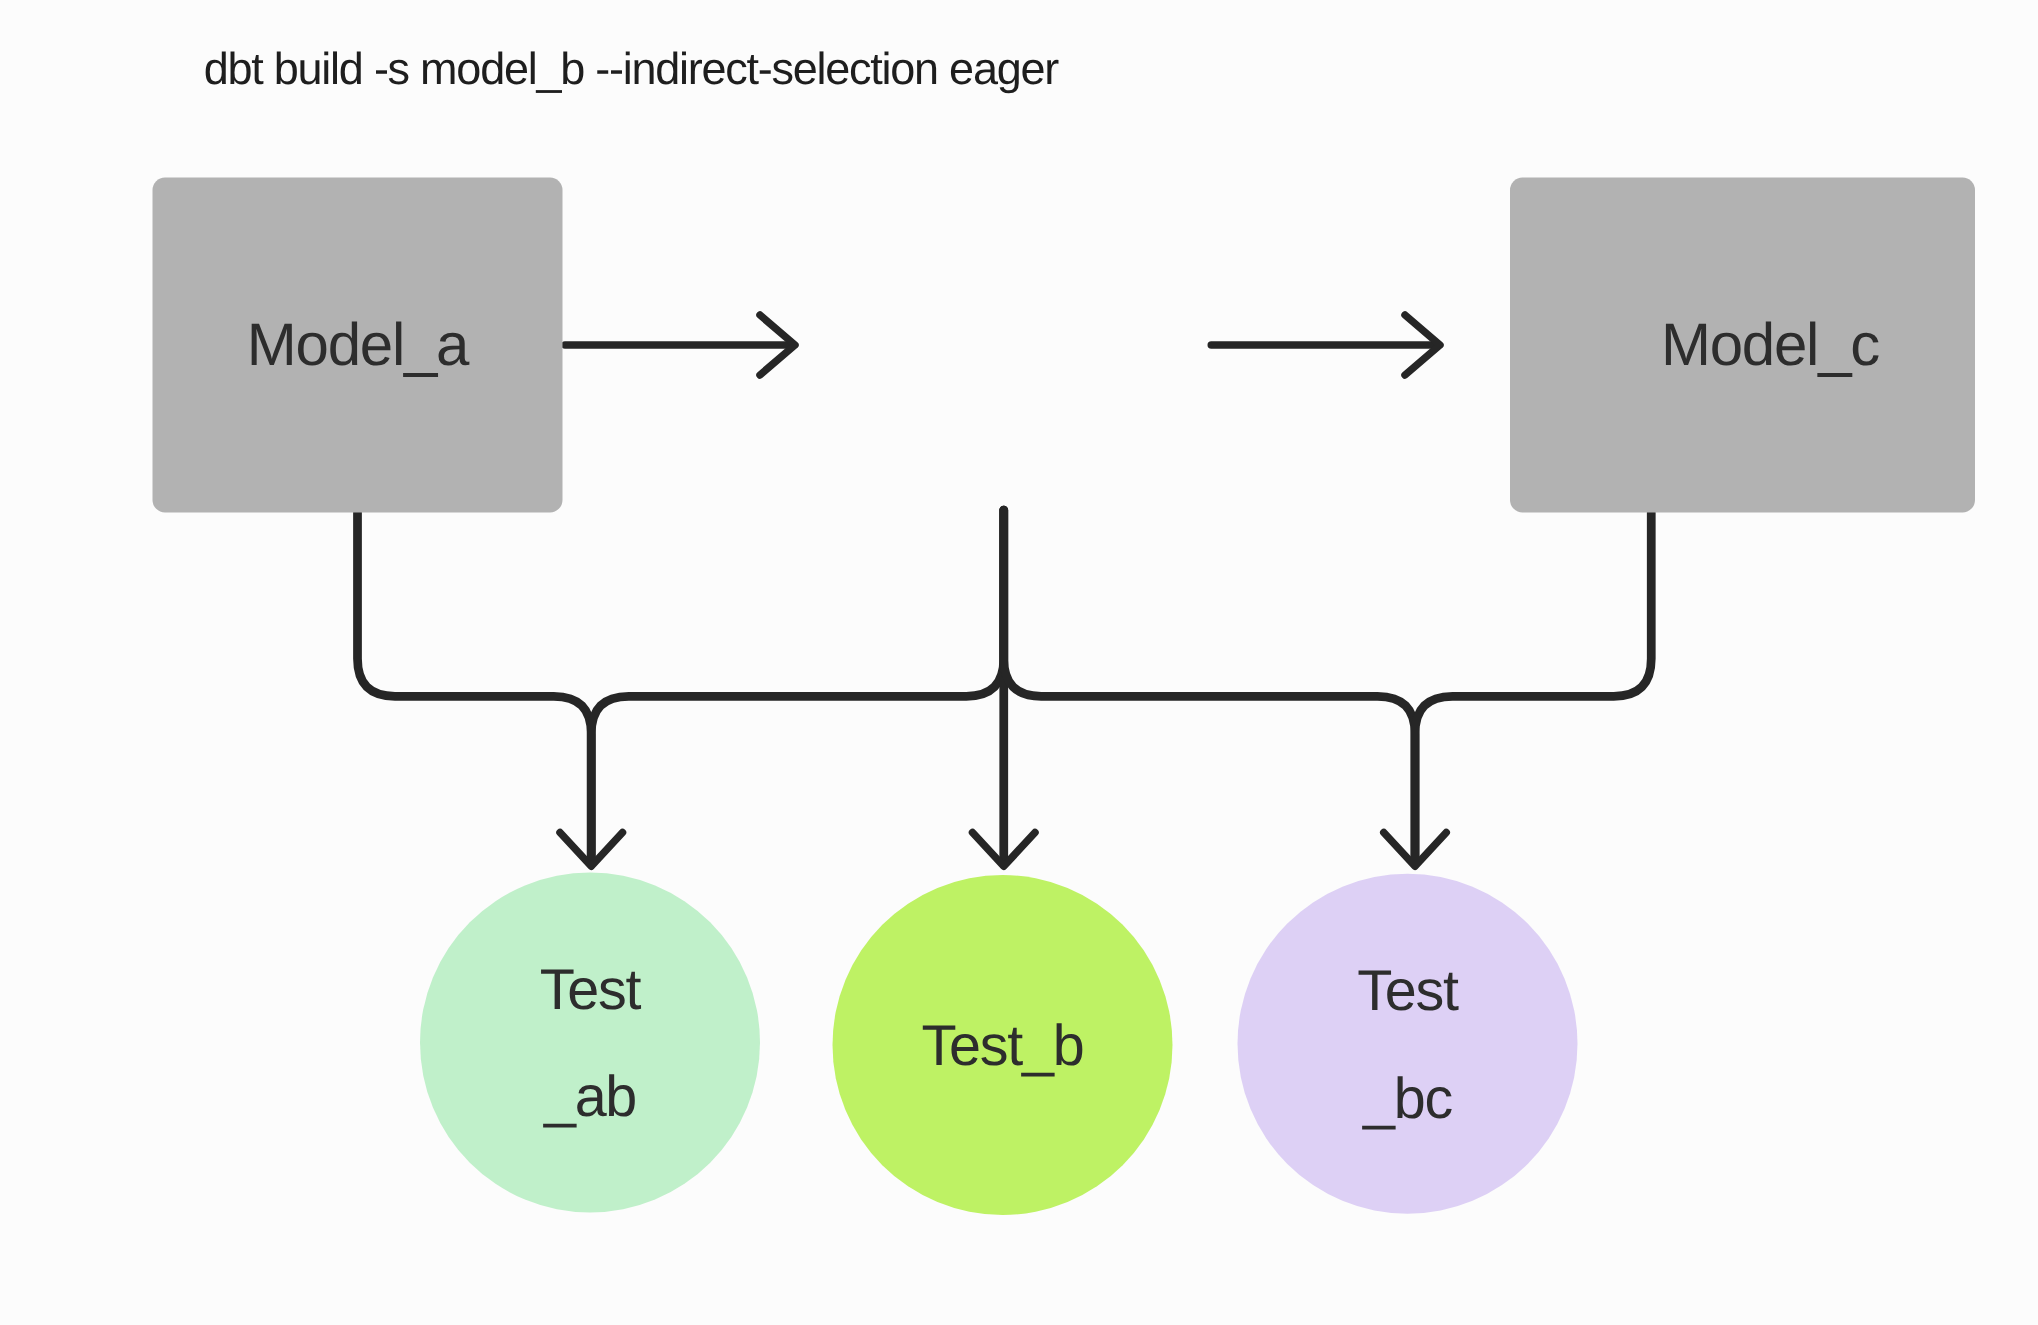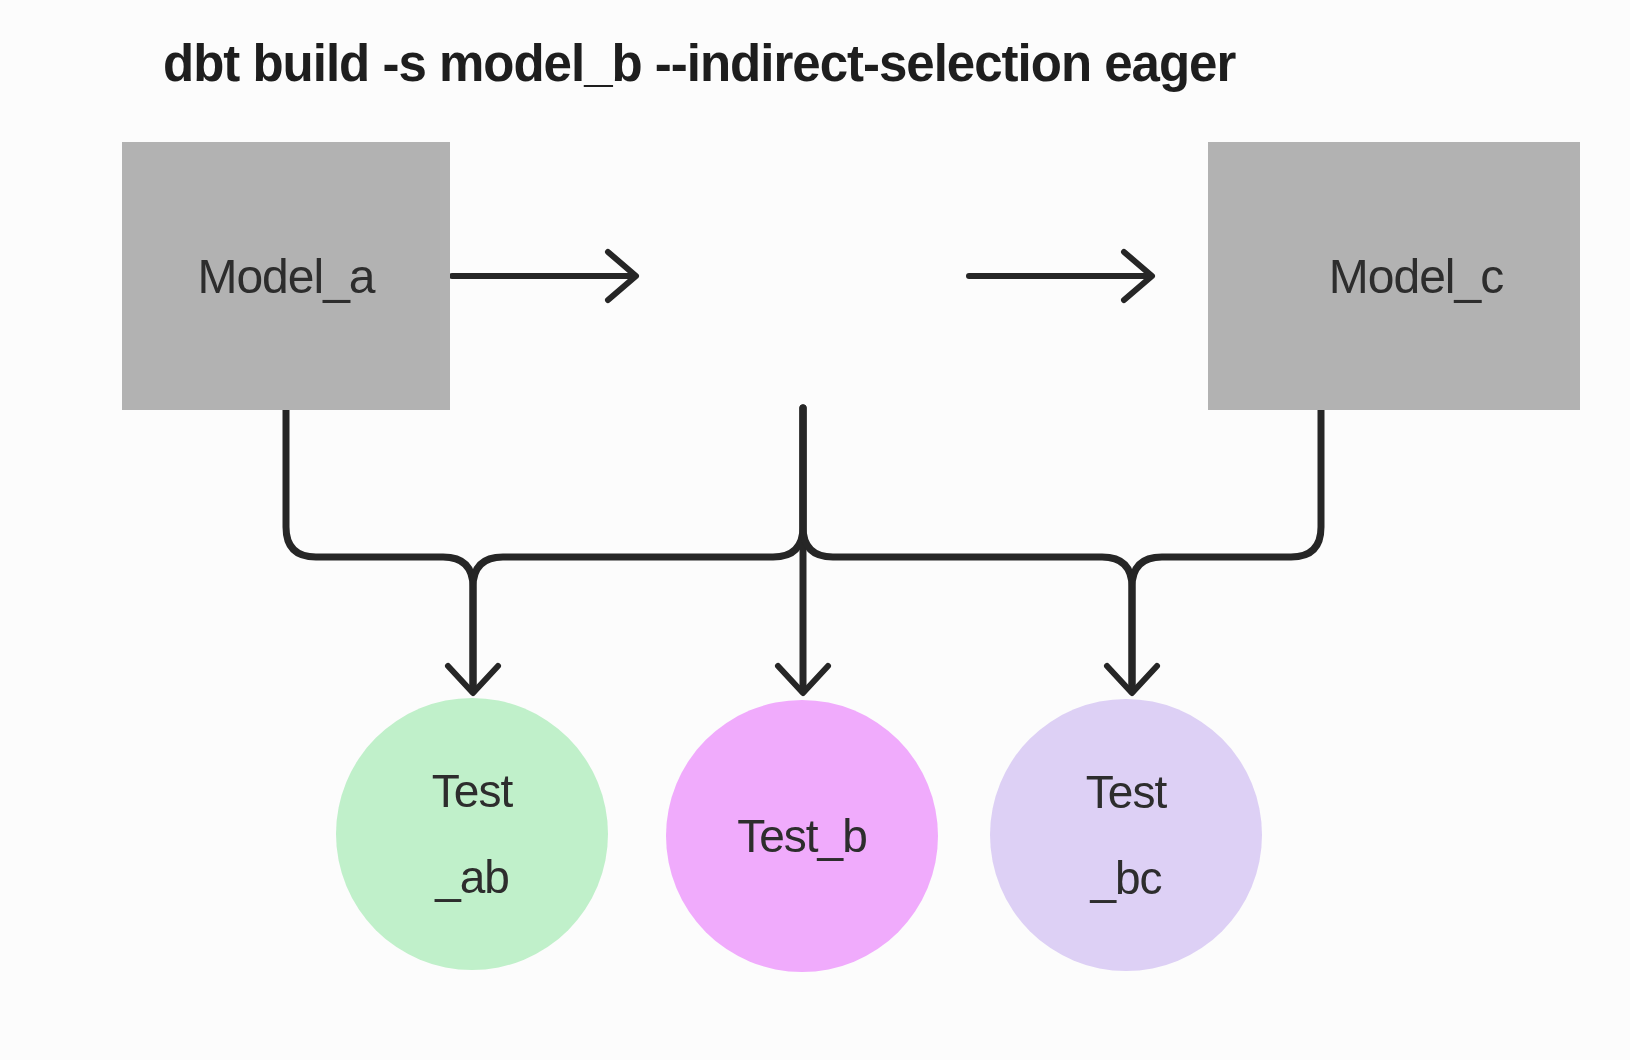--- a/index.html
+++ b/index.html
@@ -4,29 +4,29 @@
 <style>
   :root { --bg:#fcfcfc; --line:#262626; }
   html,body { margin:0; padding:0; }
   .canvas {
     position:relative; width:1630px; height:1060px;
     background:var(--bg); overflow:hidden;
     font-family:"Liberation Sans", sans-serif;
   }
   .title {
     position:absolute; left:163px; top:34px;
-    font-size:51px; font-weight:700; color:#1e1e1e;
+    font-size:36px; font-weight:400; color:#1e1e1e;
     letter-spacing:-1px; white-space:nowrap;
   }
   .edges-layer { position:absolute; left:0; top:0; pointer-events:none; }
   .edge  { fill:none; stroke:var(--line); stroke-width:7; stroke-linecap:round; stroke-linejoin:round; }
   .shaft { fill:none; stroke:var(--line); stroke-width:6; stroke-linecap:round; }
   .head  { fill:none; stroke:var(--line); stroke-width:6; stroke-linecap:round; stroke-linejoin:round; }
   .model {
-    position:absolute; width:328px; height:268px; border-radius:0;
+    position:absolute; width:328px; height:268px; border-radius:10px;
     display:flex; align-items:center; justify-content:center;
     font-size:48px; letter-spacing:-1px;
   }
   #model-a { left:122px;  top:142px; }
   #model-b { left:639px;  top:142px; }
   #model-c { left:1208px; top:142px;padding-left:44px; }
   .test {
     position:absolute; width:272px; height:272px; border-radius:50%;
     display:flex; flex-direction:column; align-items:center; justify-content:center;
     font-size:46px; letter-spacing:-1px; text-align:center;
@@ -69,21 +69,21 @@
 
   <div class="model" id="model-c" style="background-color: rgb(178, 178, 178); color: rgb(45, 45, 45);">
     <span>Model_c</span>
   </div>
 
   <div class="test" id="test-ab" style="background-color: rgb(192, 240, 202); color: rgb(45, 45, 45);">
     <div class="test-line">Test</div>
     <div class="test-line">_ab</div>
   </div>
 
-  <div class="test" id="test-b" style="background-color: #f0abfc; color: rgb(45, 45, 45);">
+  <div class="test" id="test-b" style="background-color: #bef264; color: rgb(45, 45, 45);">
     <div class="test-line">Test_b</div>
   </div>
 
   <div class="test" id="test-bc" style="background-color: rgb(221, 208, 245); color: rgb(45, 45, 45);">
     <div class="test-line">Test</div>
     <div class="test-line">_bc</div>
   </div>
 
 </div>
 

